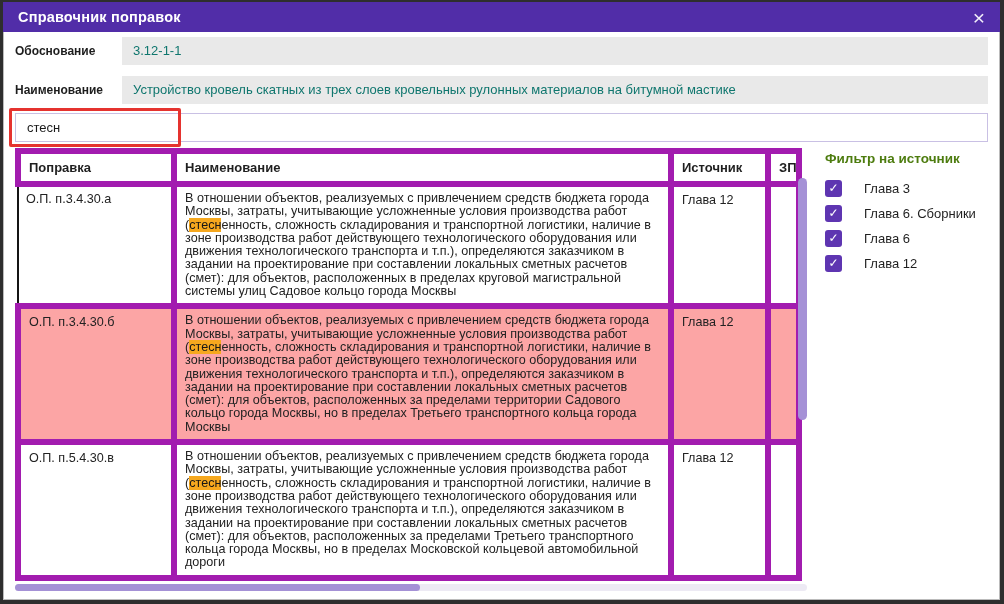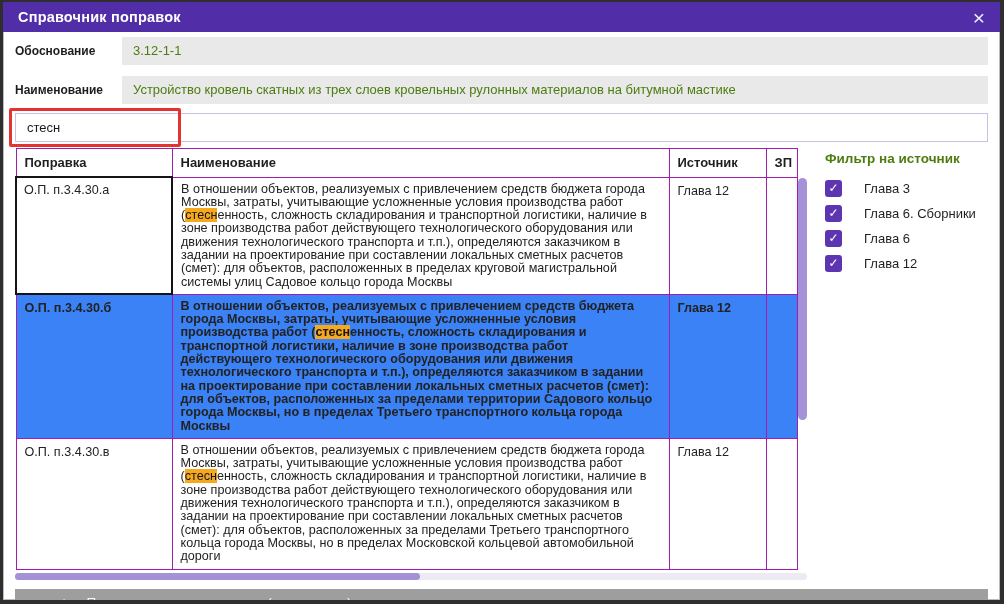--- a/index.html
+++ b/index.html
@@ -20,44 +20,44 @@
   }
   .titlebar .title { flex:1; font-size:14.5px; font-weight:bold; letter-spacing:.2px; }
   .close-btn { font-size:21px; line-height:21px; color:#f2effa; cursor:pointer; font-weight:normal; }
 
   .field-row { display:flex; align-items:center; margin:0 12px; }
   .field-row.first { margin-top:5px; }
   .field-row.second { margin-top:11px; }
   .field-label { width:107px; font-weight:bold; font-size:12px; color:#1d1d1d; flex:0 0 107px; }
   .field-value {
     flex:1; background:#e9e9e9; height:28px; line-height:28px;
-    padding:0 11px; font-size:13px; color:#4d7c0f;
+    padding:0 11px; font-size:13px; color:#0f766e;
     white-space:nowrap; overflow:hidden;
   }
 
   .search-wrap { position:relative; margin:9px 12px 0; height:29px; }
   .search-input {
     width:100%; height:29px; border:1px solid #c9c0e4; background:#fff;
     padding:0 11px; font-size:13px; color:#1a1a1a; outline:none;
     font-family:"Liberation Sans", sans-serif;
   }
   .annotation-box {
     position:absolute; left:-6px; top:-5px; width:172px; height:39px;
     border:3px solid #e5332f; border-radius:2px; pointer-events:none; z-index:5;
   }
 
   .main { display:flex; margin:6px 12px 0; flex:0 0 auto; }
   .table-area { position:relative; width:793px; flex:0 0 793px; }
   table { border-collapse:collapse; table-layout:fixed; width:781px; }
-  th, td { border:1px solid #a21caf; text-align:left; vertical-align:top; }
+  th, td { border:6px solid #a21caf; text-align:left; vertical-align:top; }
   th { font-size:13px; font-weight:bold; color:#1f1f1f; padding:6px 8px; height:28px; background:#fff; }
   td { font-size:12.6px; color:#222; line-height:13.3px; padding:5px 8px; }
   td.code-cell { font-size:12.6px; padding-top:7px; }
   td.focused { border:2px solid #141414; padding:4px 7px; padding-top:6px; }
-  tr.selected td { background:#3b82f6;font-weight:bold; }
+  tr.selected td { background:#fca5a5; }
   .hl { background:#f6a81e; color:#161616; }
   .src-cell { padding-top:7px; }
 
   .vscroll {
     position:absolute; left:783px; top:30px; width:9px; height:242px;
     background:transparent;
   }
   .vscroll .thumb { width:9px; height:100%; background:#a591d6; border-radius:5px; }
   .hscroll {
     margin-top:3px; width:792px; height:7px; background:#edeaf4; border-radius:4px; position:relative;
@@ -136,21 +136,21 @@
           <td class="src-cell">Глава 12</td>
           <td></td>
         </tr>
         <tr class="selected">
           <td class="code-cell">О.П. п.3.4.30.б</td>
           <td><span>В отношении объектов, реализуемых с привлечением средств бюджета города Москвы, затраты, учитывающие усложненные условия производства работ (</span><span class="hl">стесн</span><span>енность, сложность складирования и транспортной логистики, наличие в зоне производства работ действующего технологического оборудования или движения технологического транспорта и т.п.), определяются заказчиком в задании на проектирование при составлении локальных сметных расчетов (смет): для объектов, расположенных за пределами территории Садового кольцо города Москвы, но в пределах Третьего транспортного кольца города Москвы</span></td>
           <td class="src-cell">Глава 12</td>
           <td></td>
         </tr>
         <tr>
-          <td class="code-cell">О.П. п.3.4.30.в</td>
+          <td class="code-cell">О.П. п.5.4.30.в</td>
           <td><span>В отношении объектов, реализуемых с привлечением средств бюджета города Москвы, затраты, учитывающие усложненные условия производства работ (</span><span class="hl">стесн</span><span>енность, сложность складирования и транспортной логистики, наличие в зоне производства работ действующего технологического оборудования или движения технологического транспорта и т.п.), определяются заказчиком в задании на проектирование при составлении локальных сметных расчетов (смет): для объектов, расположенных за пределами Третьего транспортного кольца города Москвы, но в пределах Московской кольцевой автомобильной дороги</span></td>
           <td class="src-cell">Глава 12</td>
           <td></td>
         </tr>
       </tbody>
         </table>
       <div class="vscroll">
           <div class="thumb"></div>
         </div>
       <div class="hscroll">

